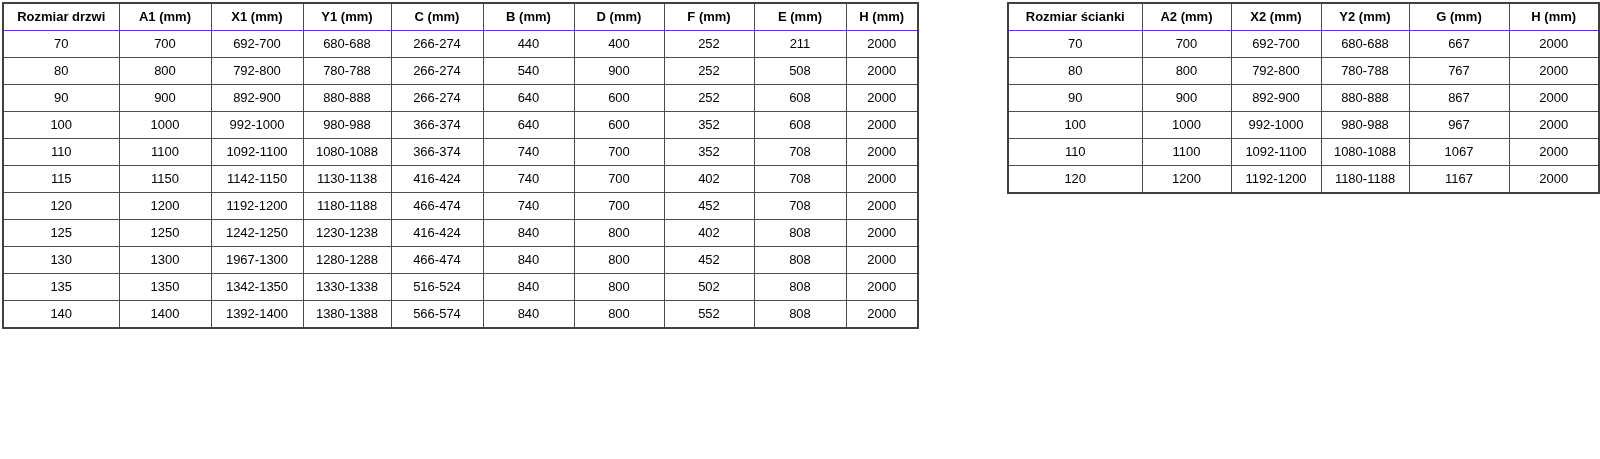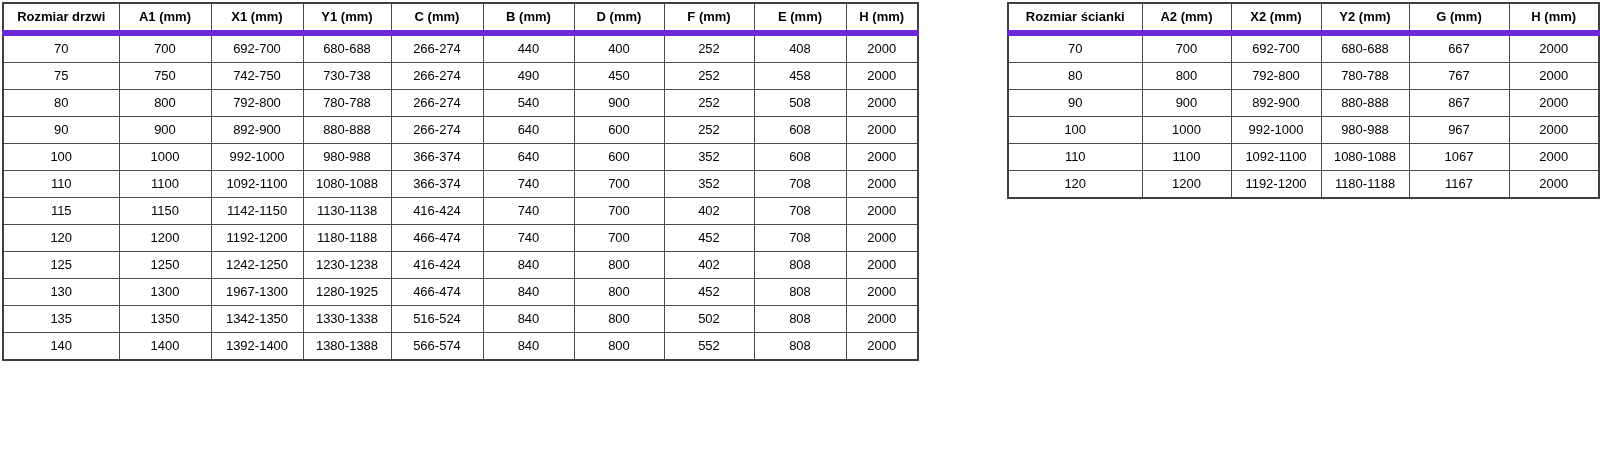--- a/index.html
+++ b/index.html
@@ -27,21 +27,21 @@
     text-align: center;
     vertical-align: middle;
     padding: 0 2px;
     height: 26px;
     line-height: 26px;
     white-space: nowrap;
     overflow: hidden;
   }
   table.spec-table th {
     font-weight: bold;
-    border-bottom: 6px solid #6d28d9;
+    border-bottom: 1px solid #6d28d9;
   }
   .doors-table-wrap {
     position: absolute;
     left: 2px;
     top: 2px;
   }
   .walls-table-wrap {
     position: absolute;
     left: 1007px;
     top: 2px;
@@ -83,33 +83,21 @@
     <tbody>
         <tr>
           <td>70</td>
           <td>700</td>
           <td>692-700</td>
           <td>680-688</td>
           <td>266-274</td>
           <td>440</td>
           <td>400</td>
           <td>252</td>
-          <td>408</td>
-          <td>2000</td>
-        </tr>
-        <tr>
-          <td>75</td>
-          <td>750</td>
-          <td>742-750</td>
-          <td>730-738</td>
-          <td>266-274</td>
-          <td>490</td>
-          <td>450</td>
-          <td>252</td>
-          <td>458</td>
+          <td>211</td>
           <td>2000</td>
         </tr>
         <tr>
           <td>80</td>
           <td>800</td>
           <td>792-800</td>
           <td>780-788</td>
           <td>266-274</td>
           <td>540</td>
           <td>900</td>
@@ -186,21 +174,21 @@
           <td>840</td>
           <td>800</td>
           <td>402</td>
           <td>808</td>
           <td>2000</td>
         </tr>
         <tr>
           <td>130</td>
           <td>1300</td>
           <td>1967-1300</td>
-          <td>1280-1925</td>
+          <td>1280-1288</td>
           <td>466-474</td>
           <td>840</td>
           <td>800</td>
           <td>452</td>
           <td>808</td>
           <td>2000</td>
         </tr>
         <tr>
           <td>135</td>
           <td>1350</td>

